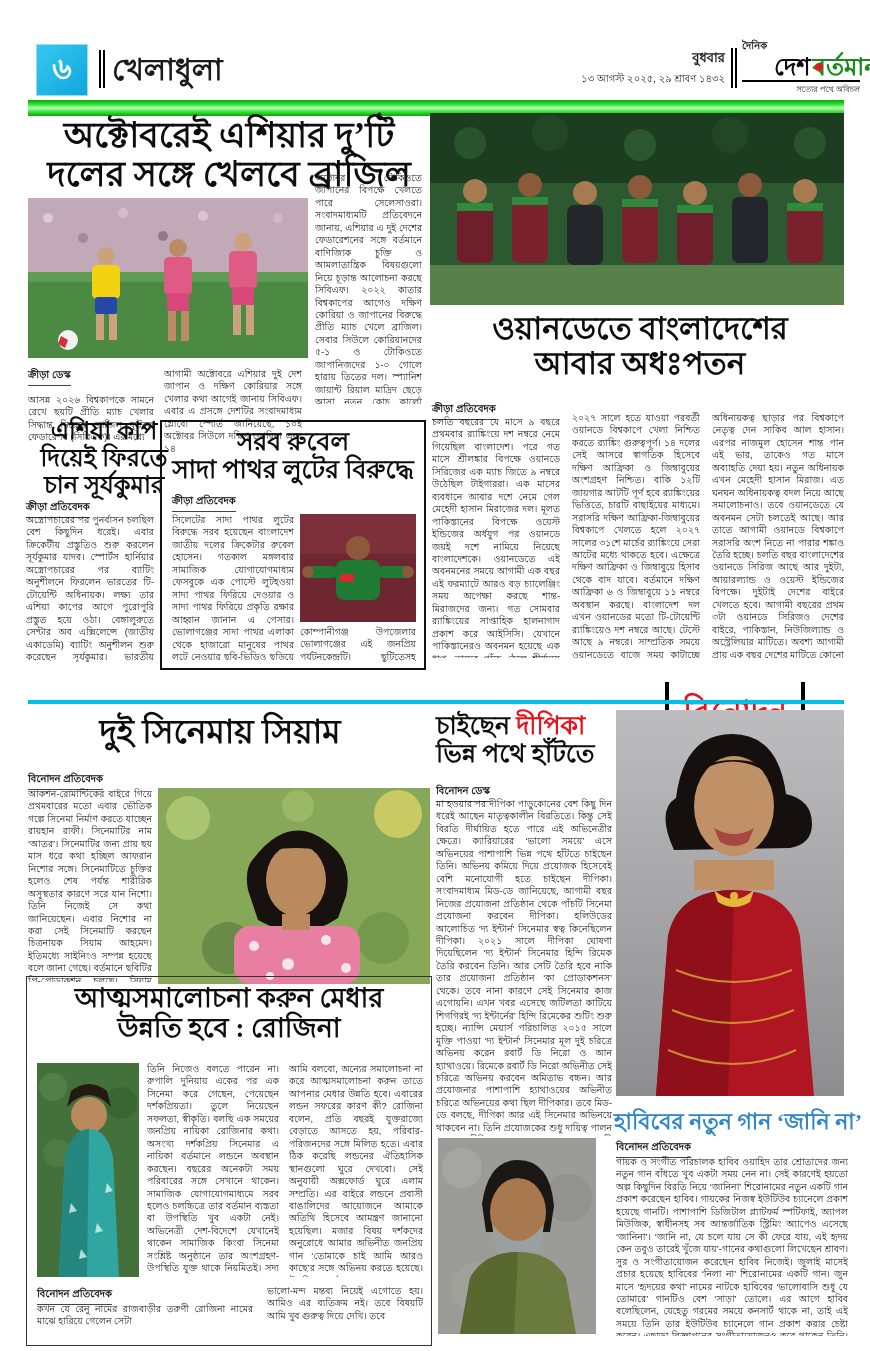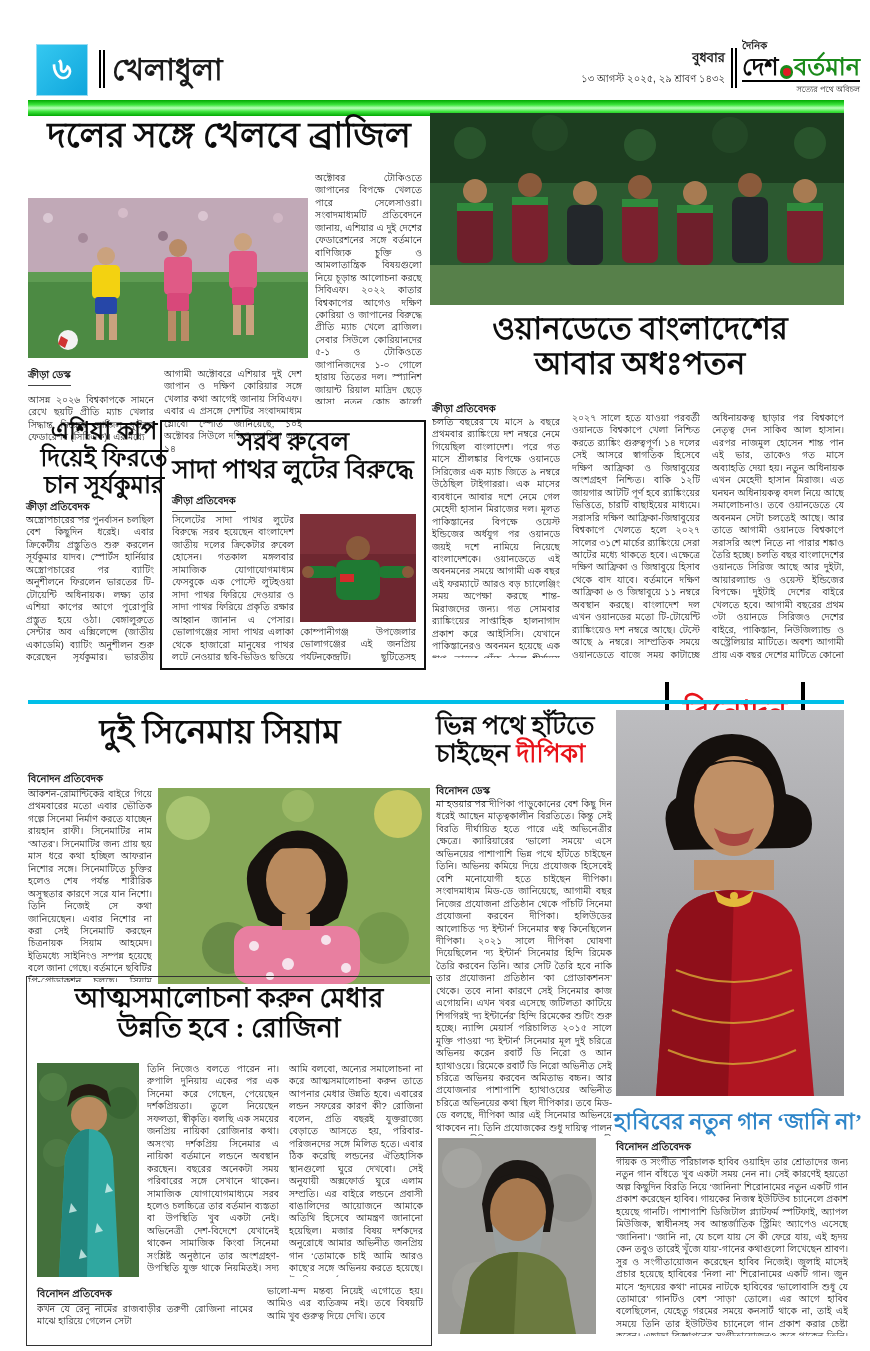--- a/index.html
+++ b/index.html
@@ -30,34 +30,35 @@
   <div class="abs" style="left:112px;top:46px;font-size:30px;font-weight:bold;font-family:'Liberation Serif',serif;">খেলাধুলা</div>
 
   <div class="abs" style="left:560px;top:48px;width:165px;text-align:right;">
     <div style="font-weight:bold;font-size:13px;">বুধবার</div>
     <div style="font-size:10px;margin-top:2px;">১৩ আগস্ট ২০২৫, ২৯ শ্রাবণ ১৪৩২</div>
   </div>
   <div class="abs vbar2" style="left:731px;top:48px;height:40px;"></div>
 
   <div class="abs" style="left:742px;top:38px;width:118px;">
     <div style="font-size:10px;font-weight:bold;">দৈনিক</div>
-    <div class="logo-line" style="font-size:24px;line-height:1;display:flex;align-items:flex-end;">
+    <div class="logo-line" style="font-size:24px;line-height:1;display:flex;align-items:center;margin-left:32px;">
       <span style="color:#0d0d0d;">দেশ</span>
       <span style="display:inline-block;width:14px;height:14px;border-radius:50%;background:#1a8a1a;margin:0 1px;position:relative;">
         <span style="position:absolute;left:3px;top:3px;width:8px;height:8px;border-radius:50%;background:#e01b24;"></span>
       </span>
       <span style="color:#1a8a1a;">বর্তমান</span>
     </div>
     <div style="height:2px;background:#000;margin-top:1px;"></div>
     <div style="font-size:8px;text-align:right;margin-top:1px;">সত্যের পথে অবিচল</div>
   </div>
 
   <div class="abs greenbar" style="left:28px;top:100px;width:816px;height:16px;"></div>
 
   <div class="abs headline" style="left:36px;top:116px;width:386px;font-size:35px;">
+    <div>অক্টোবরেই এশিয়ার দু’টি</div>
     <div>দলের সঙ্গে খেলবে ব্রাজিল</div>
   </div>
 
   <div class="abs photo" style="left:28px;top:198px;width:280px;height:160px;">
     <svg width="280" height="160" viewBox="0 0 280 160">
       <rect width="280" height="74" fill="#b9a3b0"></rect>
       <rect y="0" width="280" height="74" fill="#c9b0bd" opacity="0.5"></rect>
       <g opacity="0.55">
           <circle cx="20" cy="20" r="5" fill="#efe3ea"></circle>
           <circle cx="55" cy="40" r="5" fill="#8d6f82"></circle>
@@ -211,24 +212,24 @@
           <circle cx="130" cy="176" r="6"></circle>
           <circle cx="168" cy="152" r="5"></circle>
           <circle cx="188" cy="180" r="5"></circle>
           <circle cx="112" cy="188" r="4"></circle>
         </g>
       <rect x="124" y="126" width="28" height="16" fill="#b98a5e"></rect>
     </svg>
   </div>
 
   <div class="abs headline" style="left:436px;top:712px;width:180px;font-size:25px;text-align:left;">
-    <div>ভিন্ন পথে হাঁটতে</div>
     <div>
       <span>চাইছেন </span><span style="color:#e8131a;">দীপিকা</span>
     </div>
+    <div>ভিন্ন পথে হাঁটতে</div>
   </div>
   <div class="abs" style="left:436px;top:780px;">
     <span class="byline">বিনোদন ডেস্ক</span>
   </div>
   <div class="abs body-txt" style="left:436px;top:798px;width:176px;height:338px;">মা হওয়ার পর দীপিকা পাড়ুকোনের বেশ কিছু দিন ধরেই আছেন মাতৃত্বকালীন বিরতিতে। কিন্তু সেই বিরতি দীর্ঘায়িত হতে পারে এই অভিনেত্রীর ক্ষেত্রে। ক্যারিয়ারের ‘ভালো সময়ে’ এসে অভিনয়ের পাশাপাশি ভিন্ন পথে হাঁটতে চাইছেন তিনি। অভিনয় কমিয়ে দিয়ে প্রযোজক হিসেবেই বেশি মনোযোগী হতে চাইছেন দীপিকা। সংবাদমাধ্যম মিড-ডে জানিয়েছে, আগামী বছর নিজের প্রযোজনা প্রতিষ্ঠান থেকে পাঁচটি সিনেমা প্রযোজনা করবেন দীপিকা। হলিউডের আলোচিত ‘দ্য ইন্টার্ন’ সিনেমার স্বত্ব কিনেছিলেন দীপিকা। ২০২১ সালে দীপিকা ঘোষণা দিয়েছিলেন ‘দ্য ইন্টার্ন’ সিনেমার হিন্দি রিমেক তৈরি করবেন তিনি। আর সেটি তৈরি হবে নাকি তার প্রযোজনা প্রতিষ্ঠান ‘কা প্রোডাকশনস’ থেকে। তবে নানা কারণে সেই সিনেমার কাজ এগোয়নি। এখন খবর এসেছে জটিলতা কাটিয়ে শিগগিরই ‘দ্য ইন্টার্নের’ হিন্দি রিমেকের শুটিং শুরু হচ্ছে। ন্যান্সি মেয়ার্স পরিচালিত ২০১৫ সালে মুক্তি পাওয়া ‘দ্য ইন্টার্ন’ সিনেমার মূল দুই চরিত্রে অভিনয় করেন রবার্ট ডি নিরো ও আন হ্যাথাওয়ে। রিমেকে রবার্ট ডি নিরো অভিনীত সেই চরিত্রে অভিনয় করবেন অমিতাভ বচ্চন। আর প্রযোজনার পাশাপাশি হ্যাথাওয়ের অভিনীত চরিত্রে অভিনয়ের কথা ছিল দীপিকার। তবে মিড-ডে বলছে, দীপিকা আর এই সিনেমার অভিনয়ে থাকবেন না। তিনি প্রযোজকের শুধু দায়িত্ব পালন করবেন। দীপিকা প্রযোজনায় আরও মনোযোগী হওয়ার জন্যই এতে অভিনয় না করার সিদ্ধান্ত নিয়েছেন বলে লিখেছে ‘মিড-ডে’। এর আগে ‘কা প্রোডাকশনস’ থেকে ‘৮৩’ ও ‘চপাক’ তৈরি হয়েছে। গত বছরের সেপ্টেম্বরে মা হওয়ার পর এখনো নতুন কোনো সিনেমার শুটিং শুরু করেননি দীপিকা। তবে তিনি আলোচনায় আসেন ‘স্পিরিট’ সিনেমা ঘিরে। মাসখানের আগে খবর আসে ২০ কোটি রুপি পারিশ্রমিক চাওয়ায় পরিচালক সন্দীপ রেড্ডি ভাঙা তার ‘স্পিরিট’ সিনেমা থেকে দীপিকাকে বাদ দেন। এছাড়া সিনেমার লভ্যাংশেরও ভাগ চেয়েছিলেন নায়িকা। দীপিকার ‘অস্বাভাবিক’ দাবির কারণেই নাকি পরিচালক এই সিদ্ধান্ত নেন। এছাড়া দীপিকা নির্মাতার কাছে বলেছিলেন, তিনি আট ঘণ্টা কাজ করবেন, এর বাইরে নয়। এছাড়া তেলেগু ভাষায় সংলাপ বলতে পারবেন না — এমন শর্তও দিয়েছিলেন। তবে আপাতত শোনা যাচ্ছে সিনেমার কাজ নিয়ে আলোচনার গুঞ্জন; দুই তরফেই চলছে পাল্টাপাল্টি পক্ষ-বিপক্ষ বিতর্ক। তবে আগামীতে প্রযোজক হিসেবেই নতুন রূপে ভক্তদের সামনে আসছেন বলিউডের এই তারকা — সবমিলিয়ে ভিন্ন পথেই হাঁটছেন দীপিকা।</div>
 
   <div class="abs photo" style="left:616px;top:710px;width:228px;height:386px;">
     <svg width="228" height="386" viewBox="0 0 228 386">
       <rect width="228" height="386" fill="#a7a7a9"></rect>
       <rect width="228" height="386" fill="url(#g0)"></rect>

